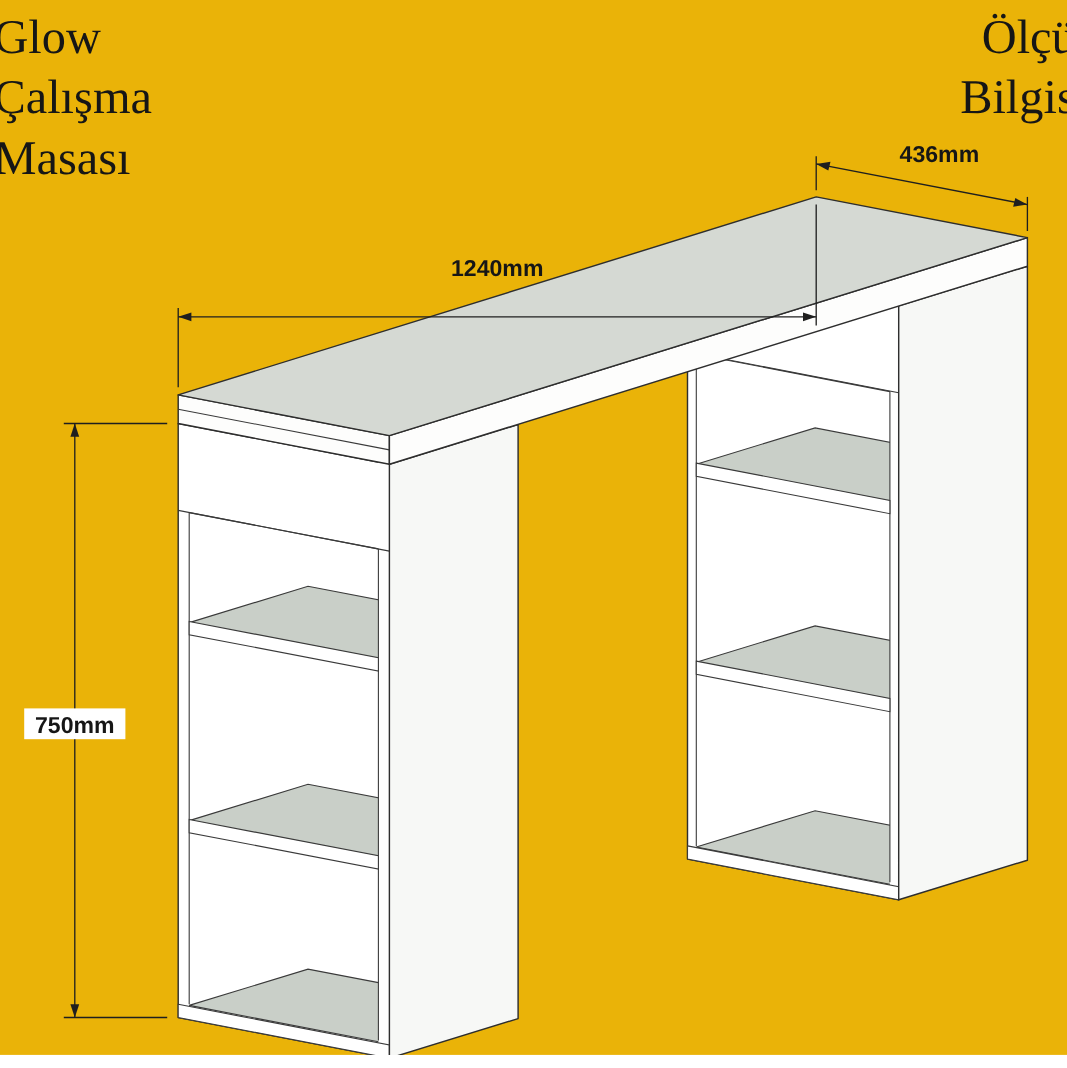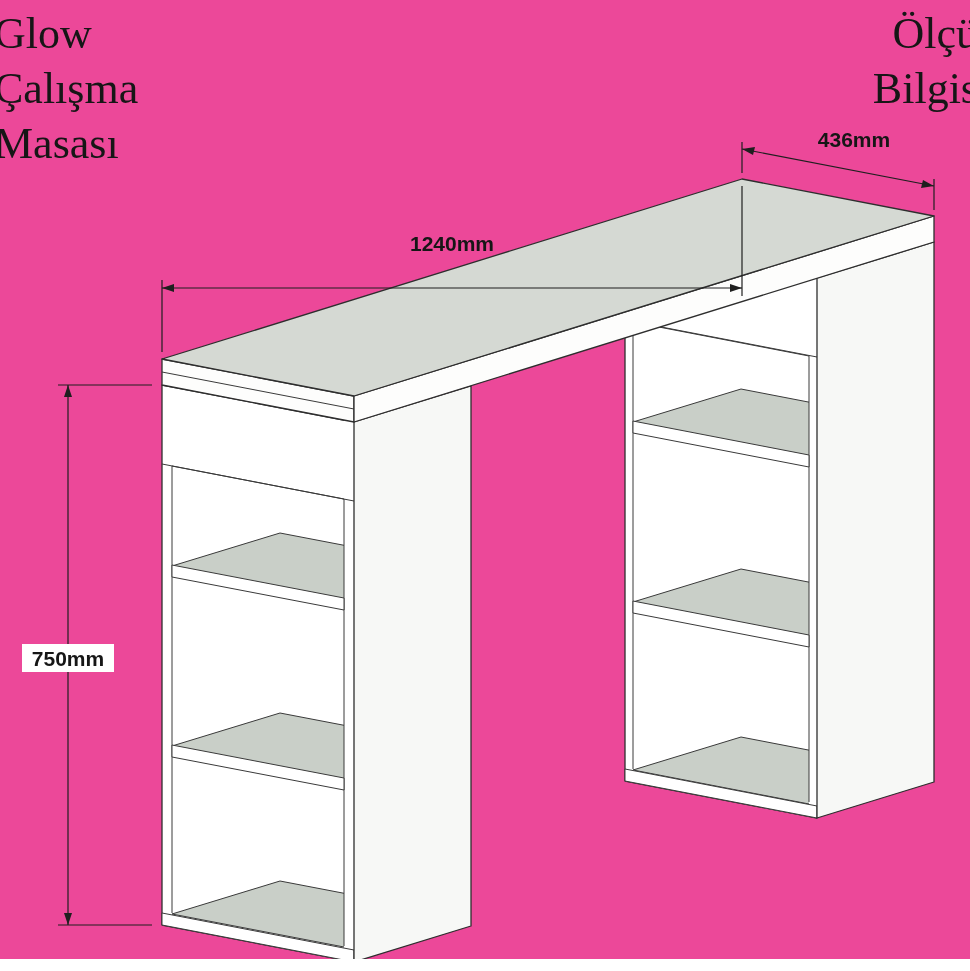--- a/index.html
+++ b/index.html
@@ -1,19 +1,19 @@
 <!DOCTYPE html>
 <html><head>
 <meta charset="utf-8">
 <style>
   html,body{margin:0;padding:0;background:#ffffff;}
   .screen{
     position:relative;
     width:970px;height:959px;
-    background:#ec4899;
+    background:#eab308;
     overflow:hidden;
     font-family:"Liberation Sans", sans-serif;
   }
   .title-block{
     position:absolute;
     top:6px;left:-6px;
     font-family:"Liberation Serif", serif;
     font-size:44px;
     line-height:55px;
     color:#161616;

